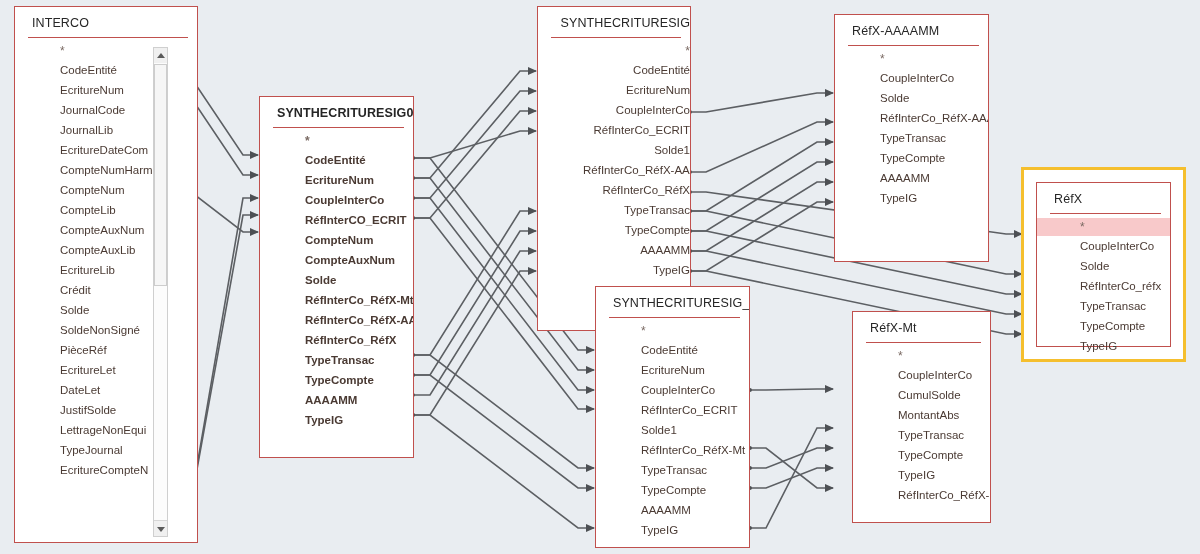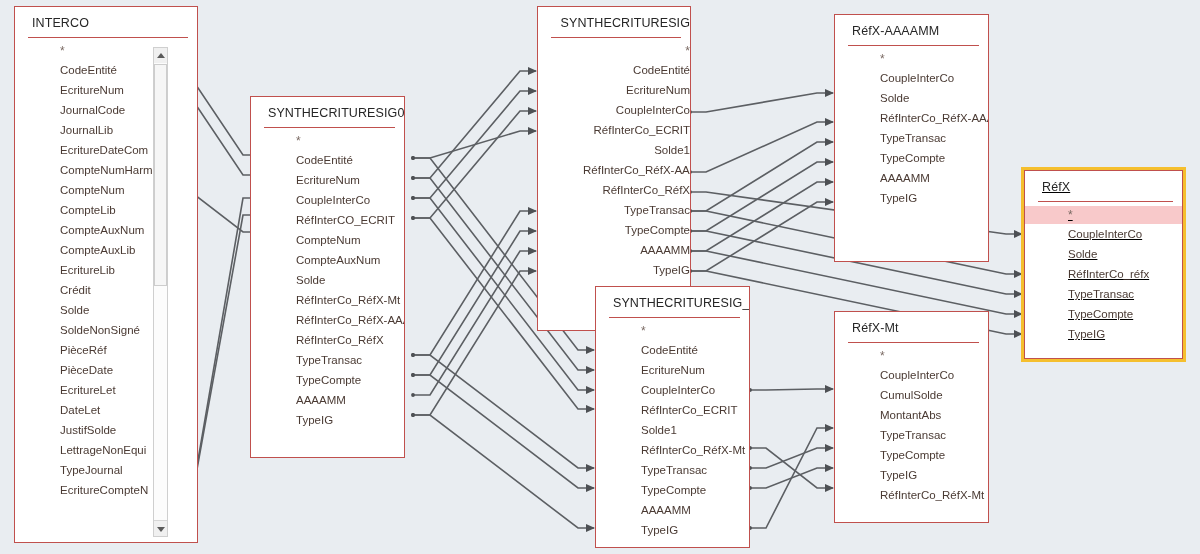--- a/index.html
+++ b/index.html
@@ -25,22 +25,21 @@
   }
   .tbl {
     position: absolute;
     background: #ffffff;
     border: 1px solid #c0504d;
     box-sizing: border-box;
     z-index: 2;
   }
   .tbl.selected {
     border: 3px solid #f5bf2e;
-    padding: 0;
-    text-decoration: underline;
+    padding: 12px;
   }
   .tbl.selected > .inner {
     border: 1px solid #c0504d;
     height: 100%;
     box-sizing: border-box;
     background: #fff;
   }
   .tbl .inner { height: 100%; box-sizing: border-box; }
   .tbl-title {
     font-size: 12.5px;
@@ -205,42 +204,41 @@
         <li>CompteNumHarm</li>
         <li>CompteNum</li>
         <li>CompteLib</li>
         <li>CompteAuxNum</li>
         <li>CompteAuxLib</li>
         <li>EcritureLib</li>
         <li>Crédit</li>
         <li>Solde</li>
         <li>SoldeNonSigné</li>
         <li>PièceRéf</li>
-        <li>PièceDate</li>
         <li>EcritureLet</li>
         <li>DateLet</li>
         <li>JustifSolde</li>
         <li>LettrageNonEqui</li>
         <li>TypeJournal</li>
         <li>EcritureCompteN</li>
       </ul>
       <div class="vscroll" style="left:138px; top:40px; width:15px; height:490px;">
         <div class="btn">
           <span class="arrow up"></span>
         </div>
         <div class="track" style="top:15px; bottom:15px;"></div>
         <div class="thumb" style="top:16px; height:222px;"></div>
         <div class="btn bot" style="height:15px;">
           <span class="arrow dn"></span>
         </div>
       </div>
     </div>
   </div>
 
-  <div class="tbl" style="left:250px; top:96px; width:155px; height:362px;">
+  <div class="tbl" style="left:259px; top:96px; width:155px; height:362px;font-weight:bold;">
     <div class="inner">
       <div class="tbl-title">SYNTHECRITURESIG0</div>
       <div class="tbl-rule"></div>
       <ul class="fields">
         <li class="star">*</li>
         <li>CodeEntité</li>
         <li>EcritureNum</li>
         <li>CoupleInterCo</li>
         <li>RéfInterCO_ECRIT</li>
         <li>CompteNum</li>
@@ -308,21 +306,21 @@
         <li>Solde</li>
         <li>RéfInterCo_RéfX-AAA</li>
         <li>TypeTransac</li>
         <li>TypeCompte</li>
         <li>AAAAMM</li>
         <li>TypeIG</li>
       </ul>
     </div>
   </div>
 
-  <div class="tbl" style="left:834px; top:311px; width:155px; height:212px;">
+  <div class="tbl" style="left:852px; top:311px; width:139px; height:212px;">
     <div class="inner">
       <div class="tbl-title">RéfX-Mt</div>
       <div class="tbl-rule"></div>
       <ul class="fields">
         <li class="star">*</li>
         <li>CoupleInterCo</li>
         <li>CumulSolde</li>
         <li>MontantAbs</li>
         <li>TypeTransac</li>
         <li>TypeCompte</li>

